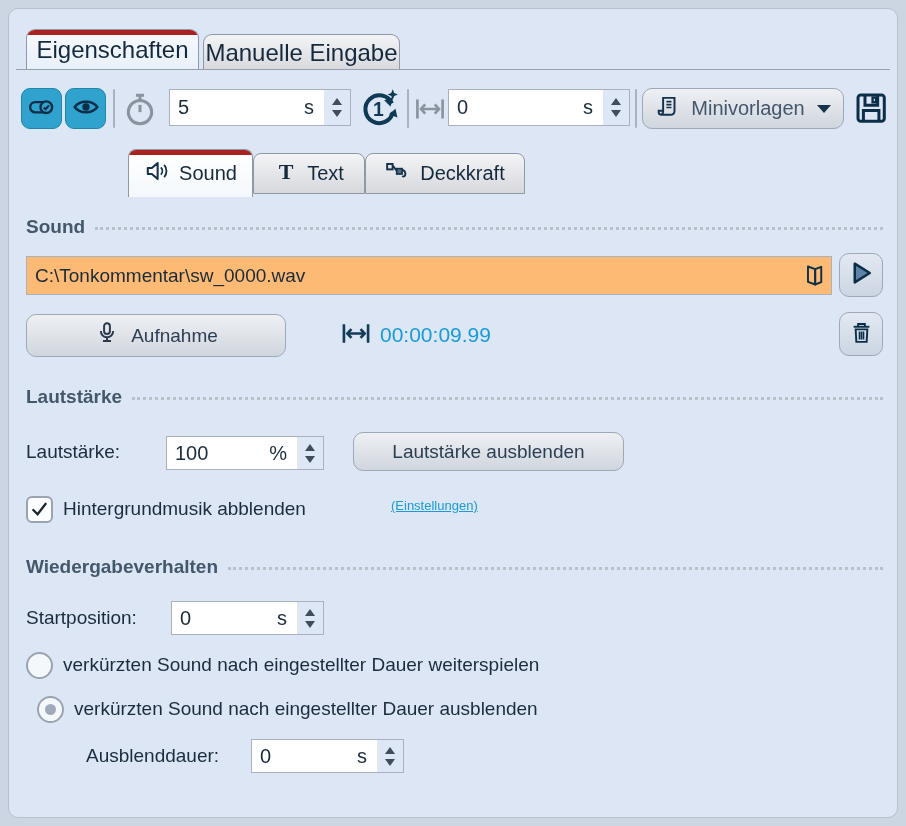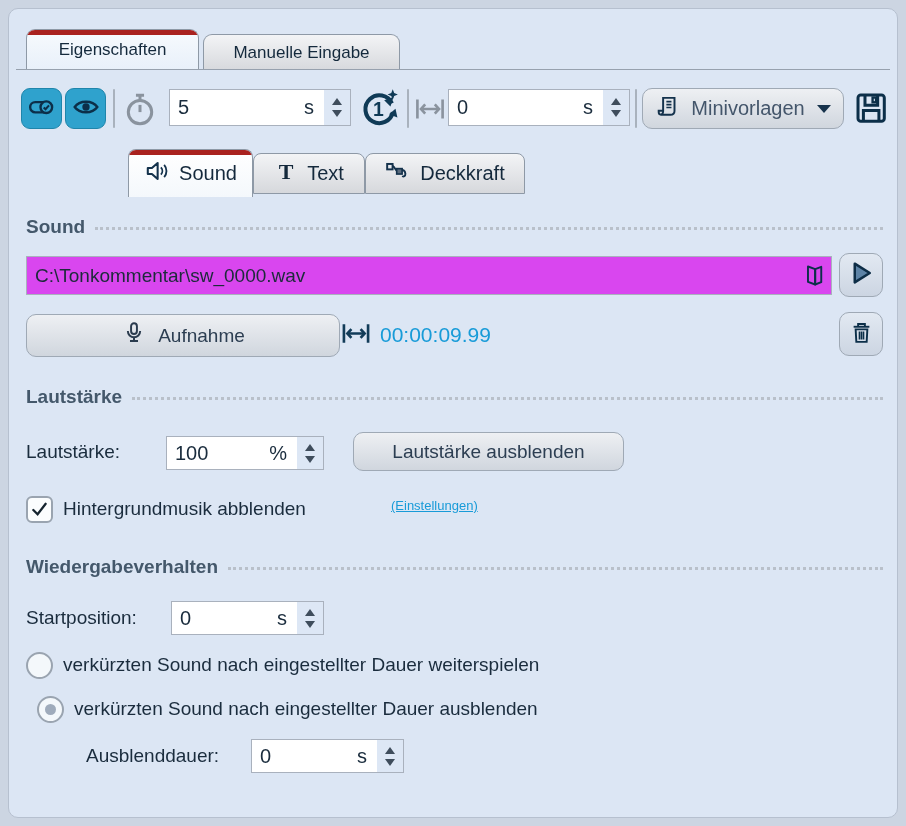--- a/index.html
+++ b/index.html
@@ -18,21 +18,21 @@
     border-radius:10px;
   }
   .abs { position:absolute; }
 
   
   .tab-main {
     position:absolute;
     border:1px solid #8e99a6; border-bottom:none;
     border-radius:9px 9px 0 0;
     display:flex; align-items:center; justify-content:center;
-    font-size:17px; color:#14293c;
+    font-size:24px; color:#14293c;
     overflow:hidden;
   }
   .tab-main.active { background:linear-gradient(180deg,#f7fafd,#e8f0fa); }
   .tab-main.inactive { background:linear-gradient(180deg,#f3f4f6,#d7d9dd); }
   .redbar { position:absolute; top:0; left:0; right:0; height:5px; background:#a9221f; }
   .rule1 { position:absolute; left:7px; right:7px; top:60px; border-top:1.5px solid #97a1ae; }
 
   
   .btn-teal {
     position:absolute; width:41px; height:41px; top:79px;
@@ -80,21 +80,21 @@
 
   
   .sect { position:absolute; left:17px; right:14px; height:24px; display:flex; align-items:center; }
   .sect .h { font-size:19px; font-weight:bold; color:#44586b; white-space:nowrap; }
   .sect .dots { flex:1; border-top:3px dotted #b9c0ca; margin-left:10px; margin-top:2px; }
 
   .label19 { font-size:19px; color:#1a2c3d; }
 
   .filefield {
     position:absolute; left:17px; top:247px; width:806px; height:39px;
-    background:#d946ef; border:1px solid #a9b1bd;
+    background:#fdba74; border:1px solid #a9b1bd;
     display:flex; align-items:center;
   }
   .filefield input {
     flex:1; border:none; outline:none; background:transparent;
     font-family:"Liberation Sans",sans-serif; font-size:19px; color:#1c2b3a; padding-left:8px;
   }
   .filefield .foldico { width:34px; display:flex; justify-content:center; cursor:pointer; }
 
   .cyan { color:#189bd8; }
   a.link { color:#189bd8; text-decoration:underline; font-size:13px; cursor:pointer; }
@@ -263,21 +263,21 @@
     </span>
   </div>
   <div class="btn-icon" style="left:830px; top:244px;">
     <span>
       <svg width="30" height="30" viewBox="0 0 24 24">
         <polygon points="7,4.5 19,12 7,19.5" fill="#5d83a6" stroke="#0d2d46" stroke-width="2" stroke-linejoin="round"></polygon>
       </svg>
     </span>
   </div>
 
-  <div class="btn-gray abs" style="left:17px; top:305px; width:314px; height:43px; gap:11px; border-radius:10px;">
+  <div class="btn-gray abs" style="left:17px; top:305px; width:260px; height:43px; gap:11px; border-radius:10px;">
     <span>
       <svg width="26" height="27" viewBox="0 0 24 24" fill="none" stroke="#2a3b4e" stroke-width="1.8">
         <rect x="9.3" y="2.5" width="5.4" height="10" rx="2.7"></rect>
         <path d="M6.3,9.8 a5.7,5.7 0 0 0 11.4,0"></path>
         <path d="M12,15.6 V19 M8.3,19 H15.7"></path>
       </svg>
     </span>
     <span>Aufnahme</span>
   </div>
 

